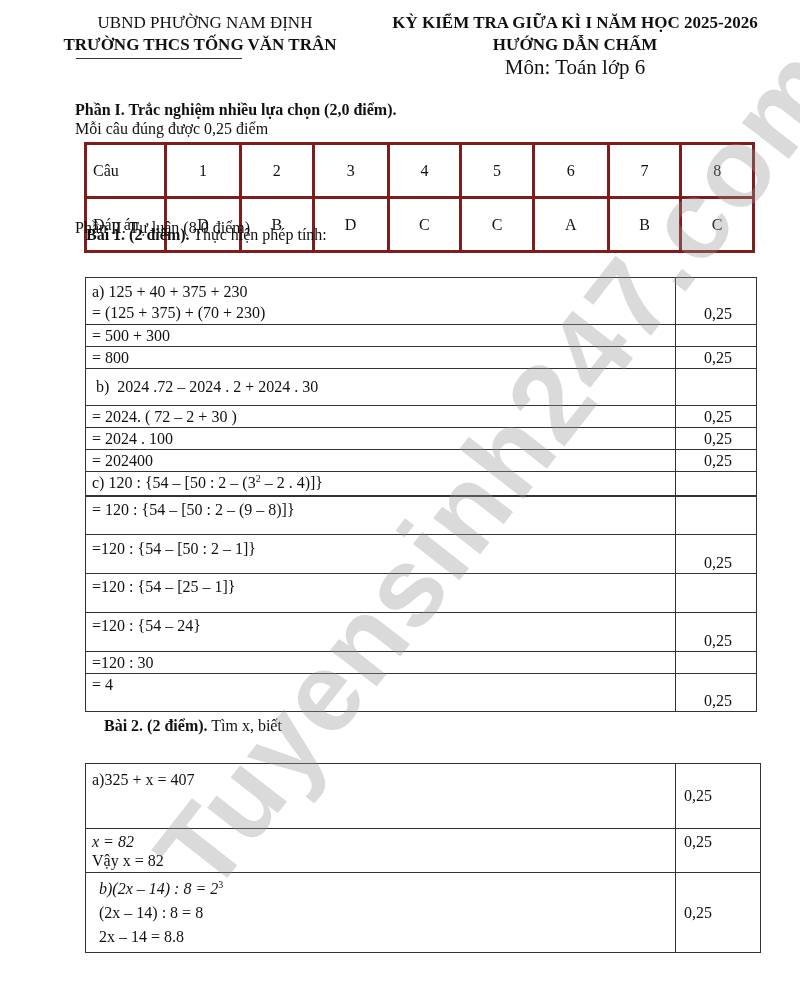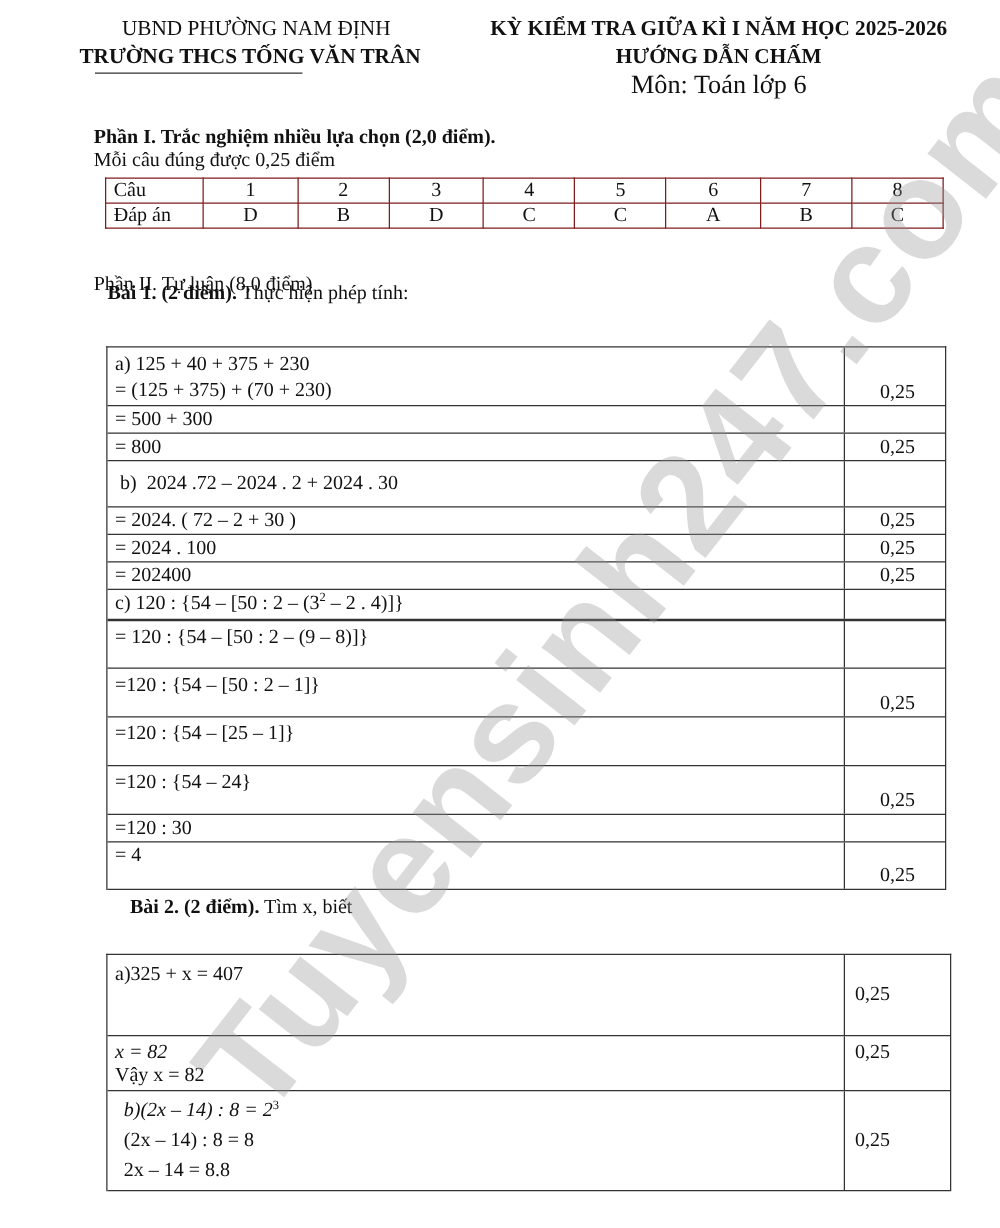--- a/index.html
+++ b/index.html
@@ -14,21 +14,21 @@
   .hdr-underline { left:76px; top:58px; width:166px; height:1px; background:#333; }
   .hdr-right { left:355px; width:440px; top:12px; text-align:center; }
   .hdr-right .r1 { font-size:17px; line-height:22px; font-weight:bold; }
   .hdr-right .r2 { font-size:17px; line-height:22px; font-weight:bold; }
   .hdr-right .r3 { font-size:21px; line-height:22px; }
 
   .sec1-title { left:75px; top:101px; font-size:16px; font-weight:bold; }
   .sec1-note { left:75px; top:120px; font-size:16px; }
 
   table.ans { position:absolute; left:84px; top:142px; width:671px; border-collapse:collapse; font-size:16px; }
-  table.ans td { border:1px solid #7f1d1d; height:19px; padding:0 6px; text-align:center; line-height:18px; }
+  table.ans td { border:3px solid #7f1d1d; height:19px; padding:16px 6px; text-align:center; line-height:18px; }
   table.ans td.first { text-align:left; width:65px; }
 
   .sec2-title { left:75px; top:219px; font-size:16px; font-weight:normal; }
   .bai1-title { left:86px; top:226px; font-size:16px; }
   .bold { font-weight:bold; }
 
   .grid { position:absolute; left:85px; width:670px; border:1px solid #333; border-bottom:none; }
   .row { display:flex; border-bottom:1px solid #333; }
   .row.thick { border-bottom:2px solid #333; }
   .c1 { width:590px; border-right:1px solid #333; padding:0 6px; box-sizing:border-box; font-size:16px; line-height:21px; }

